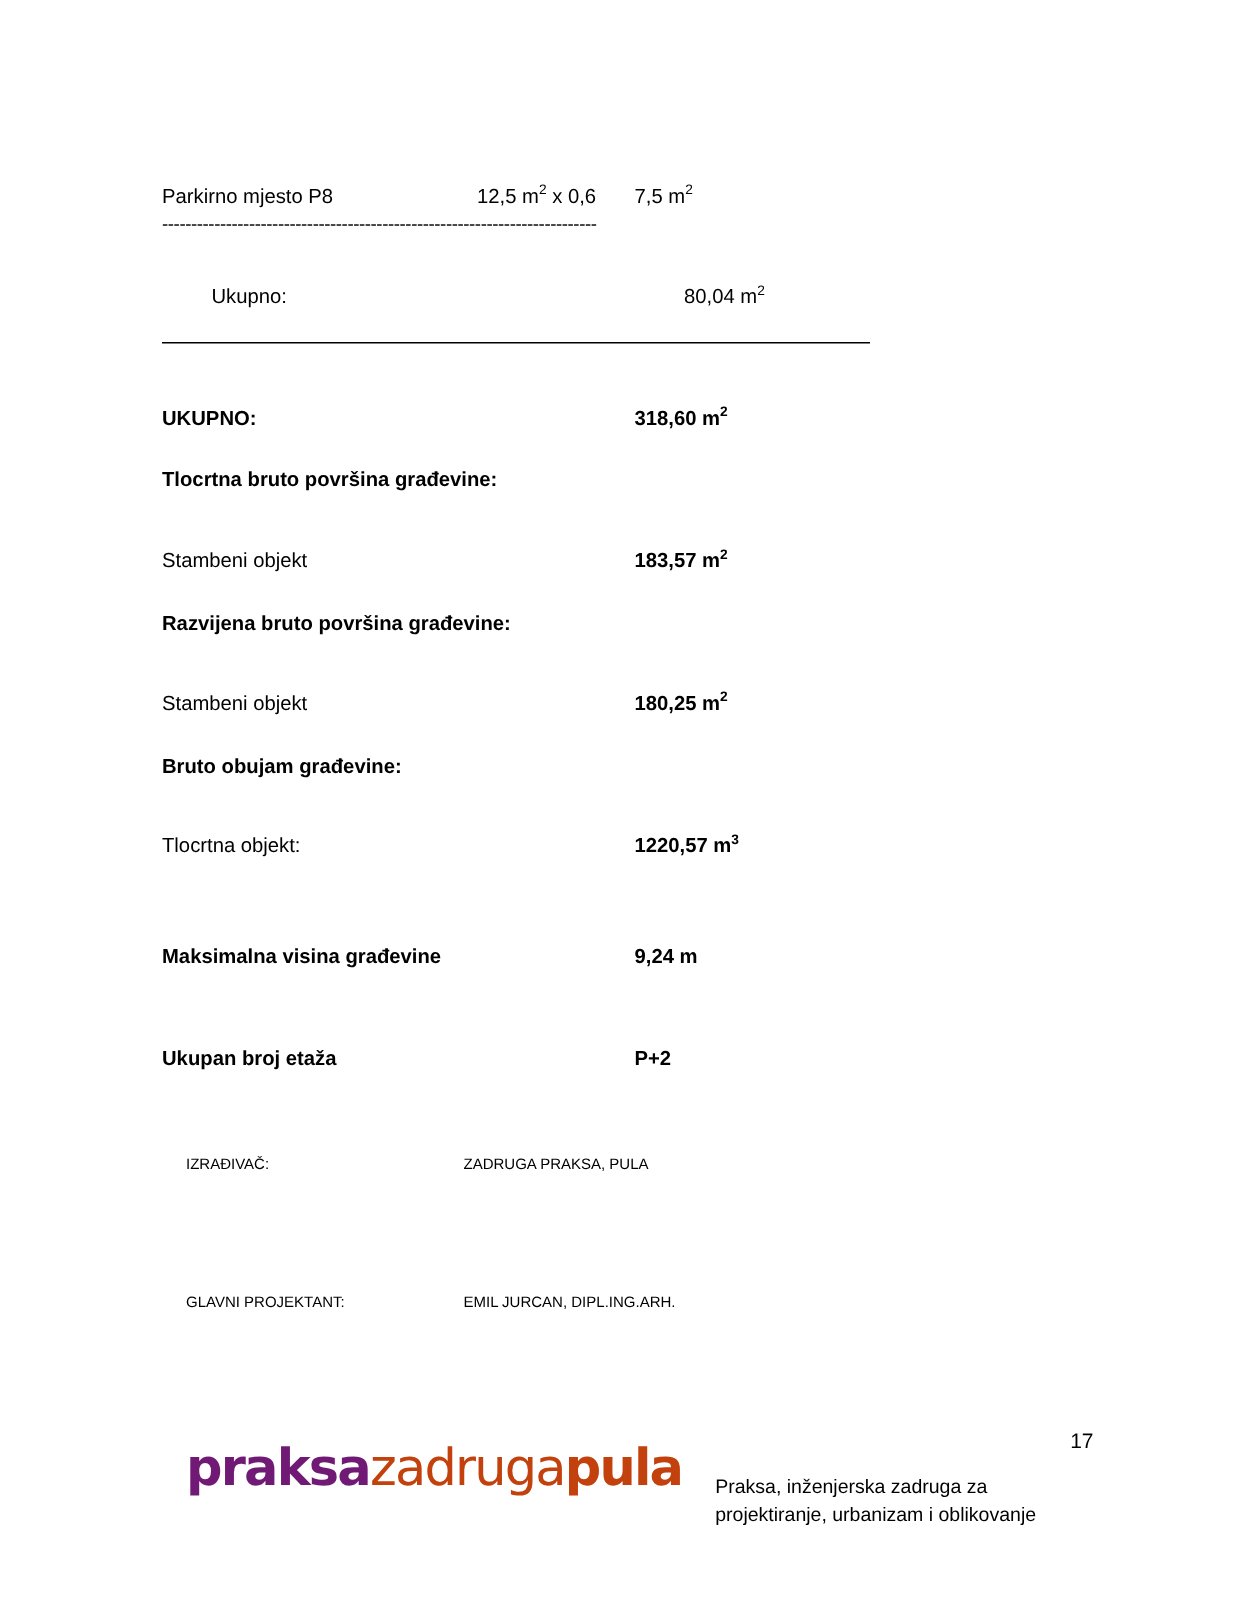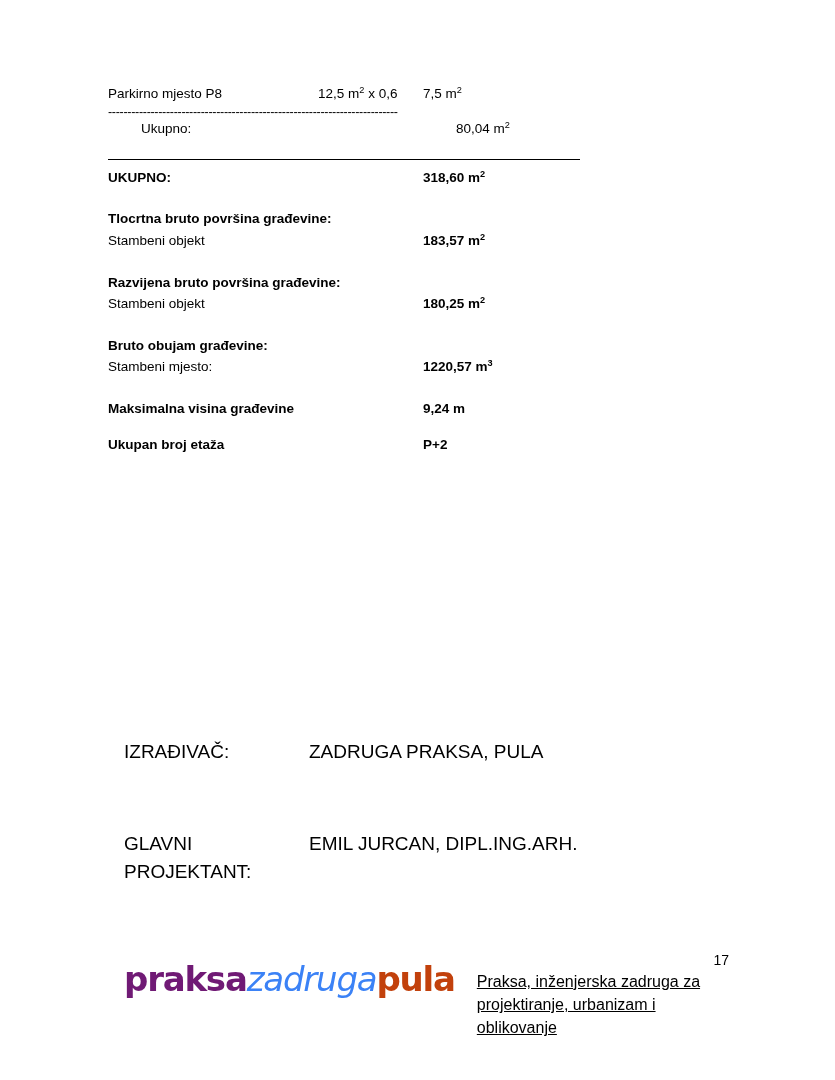--- a/index.html
+++ b/index.html
@@ -34,23 +34,25 @@
     font-size: 13.5px;
     line-height: 1.45;
   }
   .col-label {
     width: 210px;
     flex: 0 0 210px;
   }
   .col-mid {
     width: 105px;
     flex: 0 0 105px;
+    margin-top: 37px;
   }
   .col-val {
     flex: 0 0 auto;
+    margin-top: 32px;
   }
   .bold { font-weight: bold; }
   sup {
     font-size: 0.68em;
     vertical-align: super;
     line-height: 0;
   }
 
   .indent { padding-left: 33px; }
 
@@ -71,21 +73,21 @@
   }
 
   .block { margin-top: 22px; }
   .block-tight { margin-top: 2px; }
 
   
   .sig {
     position: absolute;
     left: 124px;
     width: 600px;
-    font-size: 19px;
+    font-size: 10px;
   }
   .sig .col-label { width: 185px; flex: 0 0 185px; }
 
   #izradjivac-row { top: 738px; }
   #projektant-row { top: 830px; }
   #place-date { top: 933px; }
 
   .logo-area {
     position: absolute;
     left: 124px;
@@ -95,29 +97,28 @@
     align-items: flex-start;
   }
   .logo {
     font-size: 34px;
     letter-spacing: -1.2px;
     line-height: 1;
     white-space: nowrap;
     font-family: "DejaVu Sans", sans-serif;
   }
   .logo .w1 { font-weight: bold; color: #701a75; }
-  .logo .w2 { font-weight: normal; color: #3b82f6; font-style: italic; }
+  .logo .w2 { font-weight: normal; color: #c2410c; }
   .logo .w3 { font-weight: bold; color: #c2410c; }
   .company {
     margin-left: 22px;
-    margin-top: 8px;
-    font-size: 16px;
+    margin-top: 20px;
+    font-size: 13px;
     line-height: 1.45;
     color: #000;
-    text-decoration: underline;
   }
   .page-number {
     position: absolute;
     right: 106px;
     top: 952px;
     font-size: 14px;
     font-family: Liberation Sans, sans-serif;
   }
 </style>
 </head>
@@ -169,21 +170,21 @@
         <span class="col-mid"></span>
         <span class="col-val bold"><span>180,25 m</span><sup>2</sup></span>
       </div>
     </div>
 
     <div class="block">
       <div class="row bold">
         <span>Bruto obujam građevine:</span>
       </div>
       <div class="row block-tight">
-        <span class="col-label">Stambeni mjesto:</span>
+        <span class="col-label">Tlocrtna objekt:</span>
         <span class="col-mid"></span>
         <span class="col-val bold"><span>1220,57 m</span><sup>3</sup></span>
       </div>
     </div>
 
     <div class="row bold block">
       <span class="col-label">Maksimalna visina građevine</span>
       <span class="col-mid"></span>
       <span class="col-val">9,24 m</span>
     </div>

